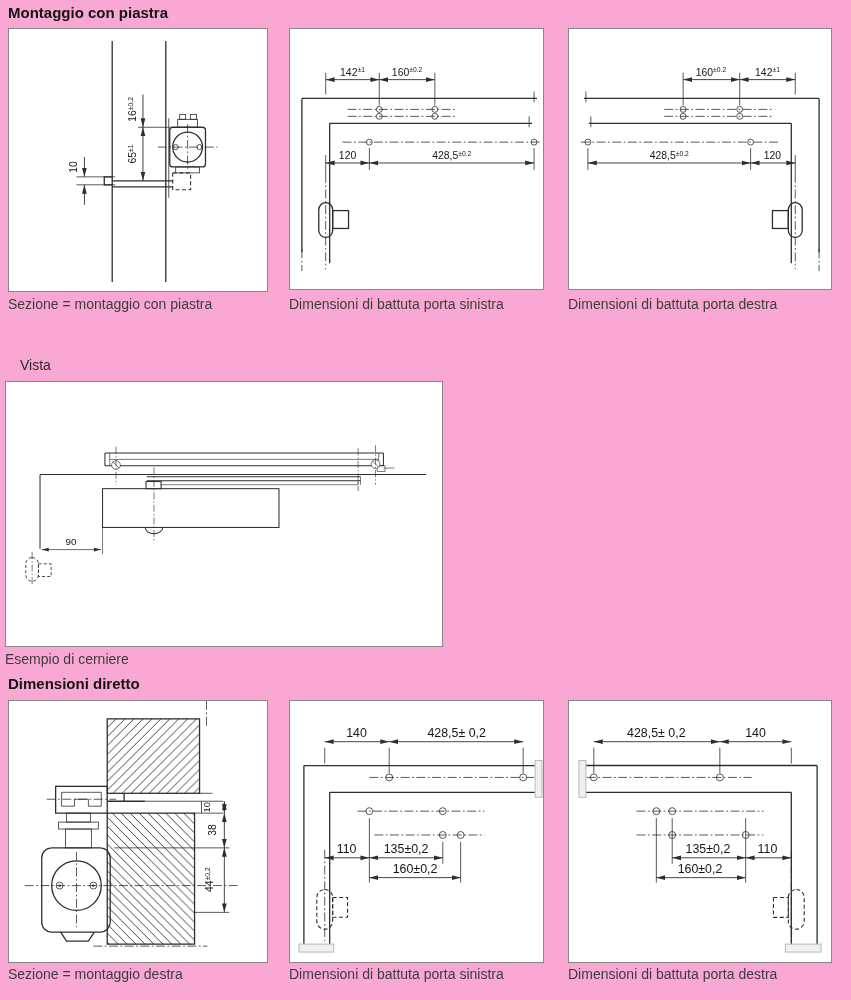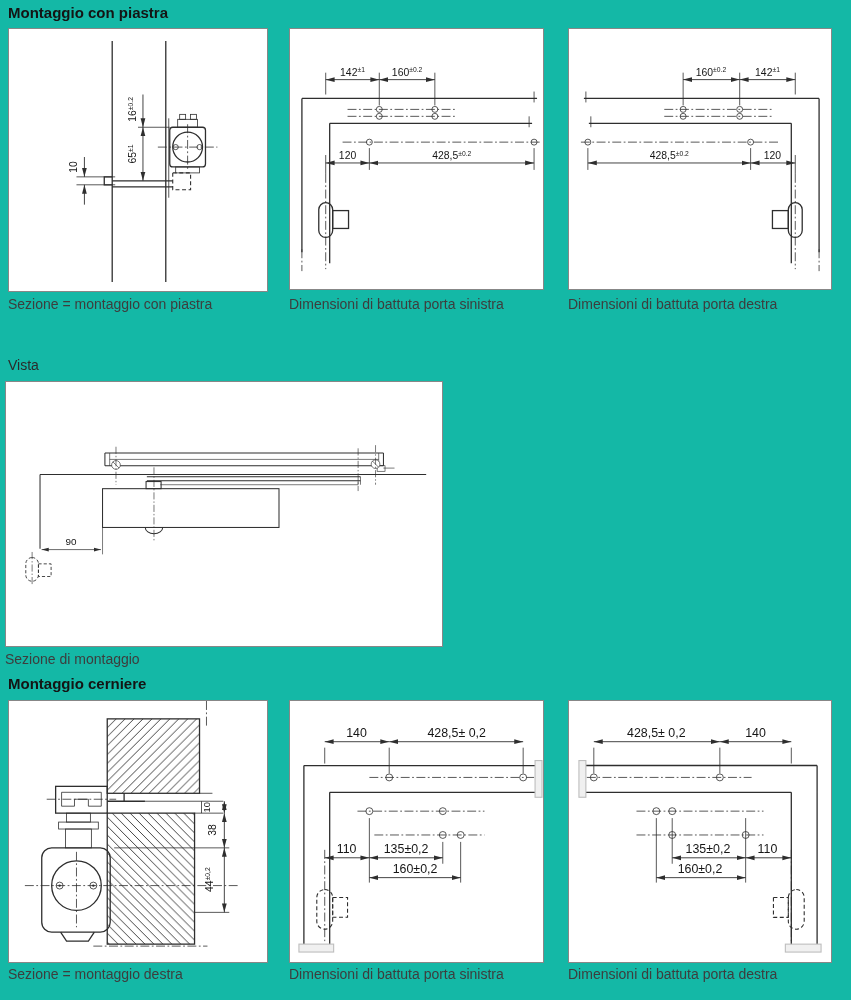--- a/index.html
+++ b/index.html
@@ -1,19 +1,19 @@
 <!DOCTYPE html>
 <html><head>
 <meta charset="utf-8">
 <style>
   html,body{margin:0;padding:0;background:#fff;}
-  #page{position:relative;width:851px;height:1000px;background:#14b8a6;overflow:hidden;
+  #page{position:relative;width:851px;height:1000px;background:#f9a8d4;overflow:hidden;
         font-family:"Liberation Sans",sans-serif;}
   .title{position:absolute;font-size:15px;font-weight:bold;color:#141414;white-space:nowrap;}
-  .subtitle{position:absolute;font-size:14px;color:#2b2b2b;white-space:nowrap;}
+  .subtitle{position:absolute;font-size:14px;color:#2b2b2b;white-space:nowrap;margin-left:12px;}
   .caption{position:absolute;font-size:14px;color:#3d3d3d;white-space:nowrap;}
   .panel{position:absolute;border:1.4px solid #878787;background:#fff;box-sizing:border-box;}
   .panel svg{display:block;width:100%;height:100%;}
   svg .ln{stroke:#2e2e2e;stroke-width:1.3;fill:none;}
   svg .tn{stroke:#2e2e2e;stroke-width:0.8;fill:none;}
   svg .cl{stroke:#2e2e2e;stroke-width:0.8;fill:none;stroke-dasharray:9 2.5 1.8 2.5;}
   svg .dsh{stroke:#2e2e2e;stroke-width:1.1;fill:none;stroke-dasharray:4 2.6;}
   svg .dim{stroke:#2e2e2e;stroke-width:0.9;fill:none;}
   svg .lg{stroke:#bdbdbd;stroke-width:1.1;fill:#f0f0f0;}
   svg text.dt{font-family:"Liberation Sans",sans-serif;font-size:10.5px;fill:#161616;}
@@ -175,23 +175,23 @@
         <path class="tn" d="M122,150 V184"></path>
         <path class="dim" d="M45,178 H120" marker-start="url(#ar)" marker-end="url(#ar)"></path>
 
         <rect class="dsh" x="25" y="188" width="16" height="30" rx="8"></rect>
         <rect class="dsh" x="41" y="196" width="16" height="16"></rect>
         <path class="cl" d="M33,181 V224"></path>
       </g>
       <text class="dtb" text-anchor="middle" x="82" y="172">90</text>
     </svg>
   </div>
-  <div class="caption" style="left:5px;top:651px">Sezione di montaggio</div>
-
-  <div class="title" style="left:8px;top:675px">Montaggio cerniere</div>
+  <div class="caption" style="left:5px;top:651px">Esempio di cerniere</div>
+
+  <div class="title" style="left:8px;top:675px">Dimensioni diretto</div>
 
   <div class="panel" style="left:8px;top:700px;width:260px;height:263px">
     <svg viewBox="0 0 260 263">
       <g>
         <rect class="hA" x="99" y="18" width="93" height="75"></rect>
         <rect class="hB" x="99" y="113" width="88" height="132"></rect>
         <path class="cl" d="M199,0 V26"></path>
 
         <path class="ln" d="M116,93 V101 M99,101 H137"></path>
 

